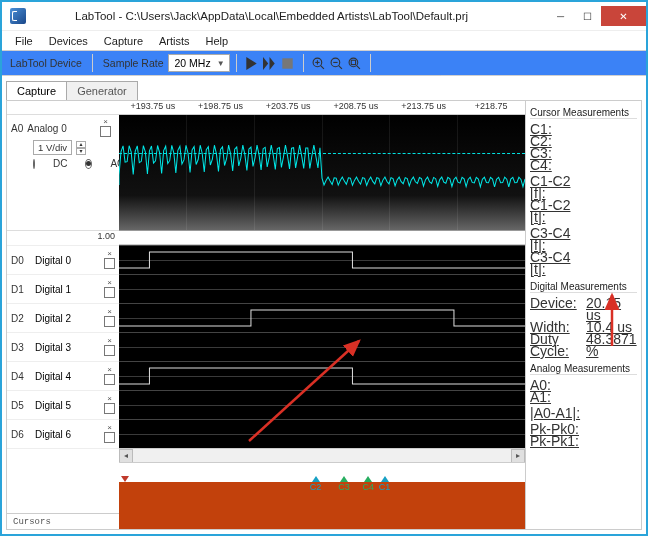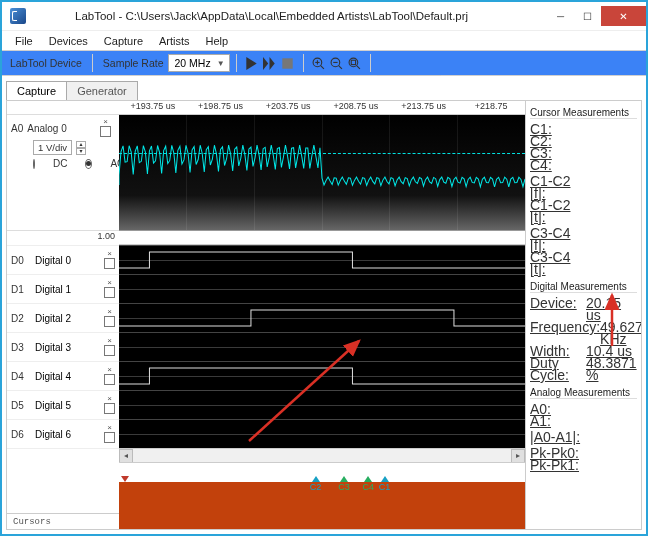--- a/index.html
+++ b/index.html
@@ -327,24 +327,20 @@
         </div>
       <div class="kv">
           <span class="k">C3-C4 [t]:</span>
         </div>
       <div class="panel-title" style="margin-top:6px;">Digital Measurements</div>
       <div class="kv">
           <span class="k">Device:</span>
           <span>20.15 us</span>
         </div>
       <div class="kv">
-          <span class="k">Frequency:</span>
-          <span>49.6278 KHz</span>
-        </div>
-      <div class="kv">
           <span class="k">Width:</span>
           <span>10.4 us</span>
         </div>
       <div class="kv">
           <span class="k">Duty Cycle:</span>
           <span>48.3871 %</span>
         </div>
       <div class="panel-title" style="margin-top:6px;">Analog Measurements</div>
       <div class="kv">
           <span class="k">A0:</span>

